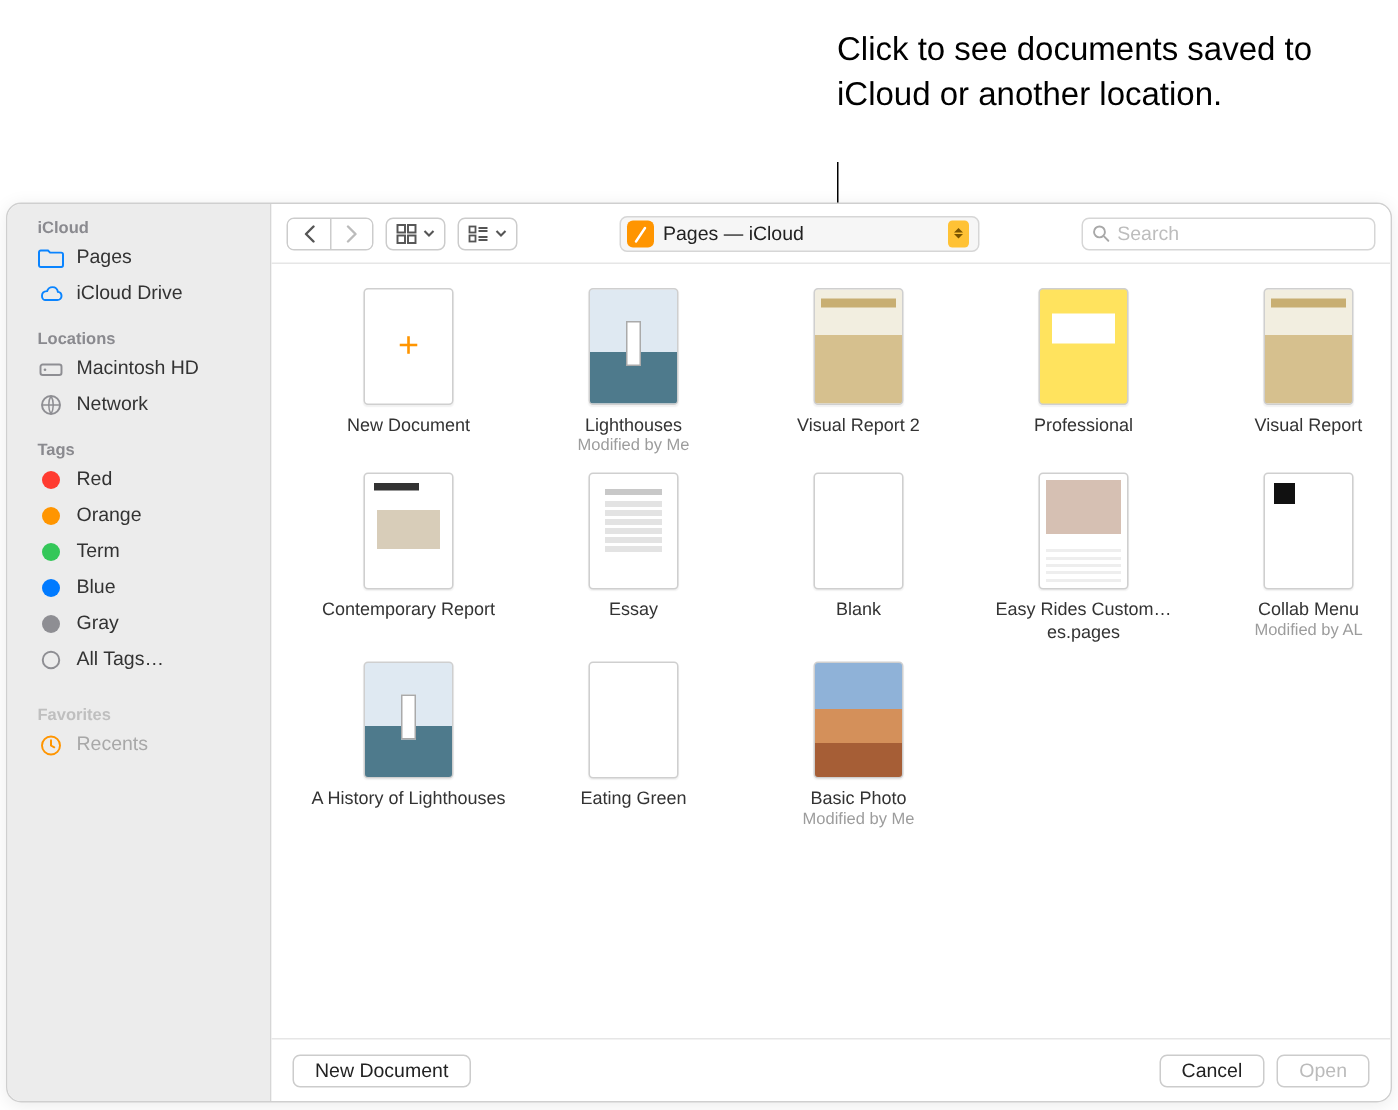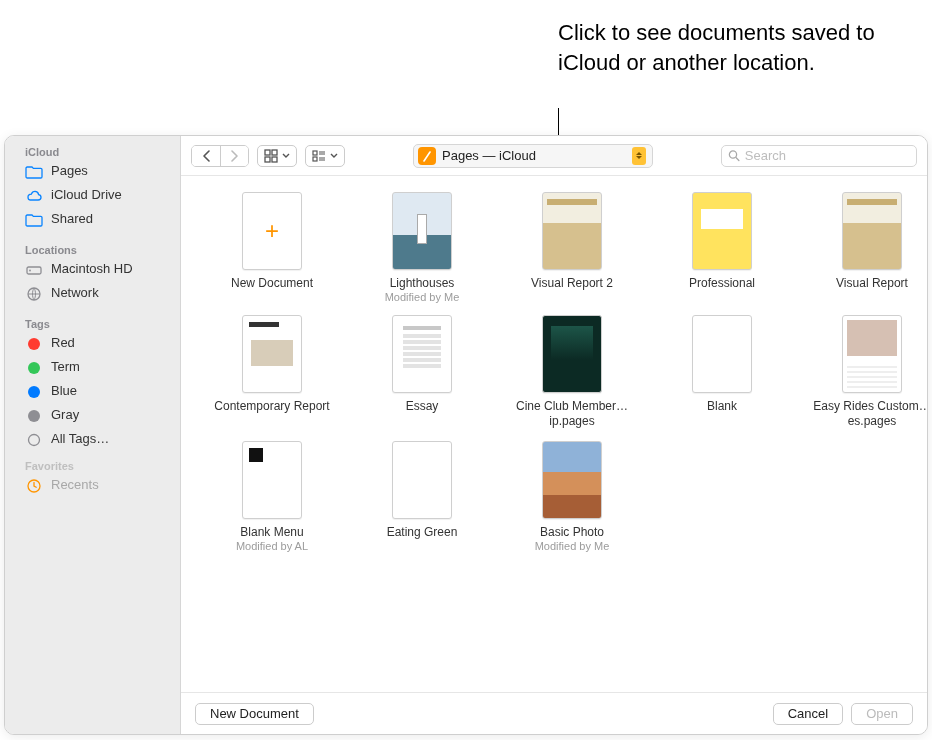--- a/index.html
+++ b/index.html
@@ -292,28 +292,20 @@
       <span>Pages</span>
     </div>
     <div class="sidebar-item">
       <span class="icon">
         <svg width="18" height="14" viewBox="0 0 18 14">
             <path d="M5 11h8.2c1.6 0 2.8-1.2 2.8-2.7 0-1.4-1-2.5-2.4-2.7C13.3 3.7 11.8 2.4 10 2.4c-1.7 0-3.1 1.1-3.6 2.7C4.3 5.2 3 6.5 3 8.1 3 9.7 3.9 11 5 11z" fill="none" stroke="#0a84ff" stroke-width="1.3"></path>
           </svg>
       </span>
       <span>iCloud Drive</span>
     </div>
-    <div class="sidebar-item">
-      <span class="icon">
-        <svg width="18" height="14" viewBox="0 0 18 14">
-            <path d="M1 3.2C1 2.5 1.5 2 2.2 2H7l1.4 1.4h7.4c.7 0 1.2.5 1.2 1.2v7.2c0 .7-.5 1.2-1.2 1.2H2.2C1.5 13 1 12.5 1 11.8V3.2z" fill="none" stroke="#0a84ff" stroke-width="1.3"></path>
-          </svg>
-      </span>
-      <span>Shared</span>
-    </div>
 
     <div class="sidebar-section-header" style="margin-top:8px">Locations</div>
     <div class="sidebar-item">
       <span class="icon">
         <svg width="18" height="14" viewBox="0 0 18 14">
             <rect x="2" y="4" width="14" height="7" rx="1.5" fill="none" stroke="#8e8e93" stroke-width="1.3"></rect>
             <circle cx="5" cy="7.5" r="0.9" fill="#8e8e93"></circle>
           </svg>
       </span>
       <span>Macintosh HD</span>
@@ -331,20 +323,26 @@
     <div class="sidebar-section-header" style="margin-top:8px">Tags</div>
     <div id="tag-list">
         <div class="sidebar-item">
           <span class="icon">
             <span class="tag-dot" style="background: rgb(255, 59, 48);"></span>
           </span>
           <span>Red</span>
         </div>
         <div class="sidebar-item">
           <span class="icon">
+            <span class="tag-dot" style="background: rgb(255, 149, 0);"></span>
+          </span>
+          <span>Orange</span>
+        </div>
+        <div class="sidebar-item">
+          <span class="icon">
             <span class="tag-dot" style="background: rgb(52, 199, 89);"></span>
           </span>
           <span>Term</span>
         </div>
         <div class="sidebar-item">
           <span class="icon">
             <span class="tag-dot" style="background: rgb(0, 122, 255);"></span>
           </span>
           <span>Blue</span>
         </div>
@@ -357,21 +355,21 @@
       </div>
     <div class="sidebar-item">
       <span class="icon">
         <svg width="14" height="14" viewBox="0 0 14 14">
             <circle cx="7" cy="7" r="5.5" fill="none" stroke="#8e8e93" stroke-width="1.3"></circle>
           </svg>
       </span>
       <span>All Tags…</span>
     </div>
 
-    <div class="sidebar-section-header" style="margin-top:4px;color:#bfbfbf">Favorites</div>
+    <div class="sidebar-section-header" style="margin-top:15px;color:#bfbfbf">Favorites</div>
     <div class="sidebar-item" style="color:#a8a8a8">
       <span class="icon">
         <svg width="16" height="16" viewBox="0 0 16 16">
             <circle cx="8" cy="8" r="6" fill="none" stroke="#ff9500" stroke-width="1.3"></circle>
             <path d="M8 4.5V8l2.2 1.2" fill="none" stroke="#ff9500" stroke-width="1.3" stroke-linecap="round"></path>
           </svg>
       </span>
       <span>Recents</span>
     </div>
   </div>
@@ -461,35 +459,35 @@
           </div>
           <div class="doc">
             <div class="thumb art-interior"></div>
             <div class="title">Contemporary Report</div>
           </div>
           <div class="doc">
             <div class="thumb art-white-text"></div>
             <div class="title">Essay</div>
           </div>
           <div class="doc">
-            <div class="thumb art-cine"></div>
-            <div class="title">Cine Club Member…ip.pages</div>
-          </div>
-          <div class="doc">
             <div class="thumb art-blank"></div>
             <div class="title">Blank</div>
           </div>
           <div class="doc">
             <div class="thumb art-bikes"></div>
             <div class="title">Easy Rides Custom…es.pages</div>
           </div>
           <div class="doc">
             <div class="thumb art-collab"></div>
-            <div class="title">Blank Menu</div>
+            <div class="title">Collab Menu</div>
             <div class="sub">Modified by AL</div>
+          </div>
+          <div class="doc">
+            <div class="thumb art-lighthouse"></div>
+            <div class="title">A History of Lighthouses</div>
           </div>
           <div class="doc">
             <div class="thumb art-portfolio"></div>
             <div class="title">Eating Green</div>
           </div>
           <div class="doc">
             <div class="thumb art-dunes"></div>
             <div class="title">Basic Photo</div>
             <div class="sub">Modified by Me</div>
           </div>

